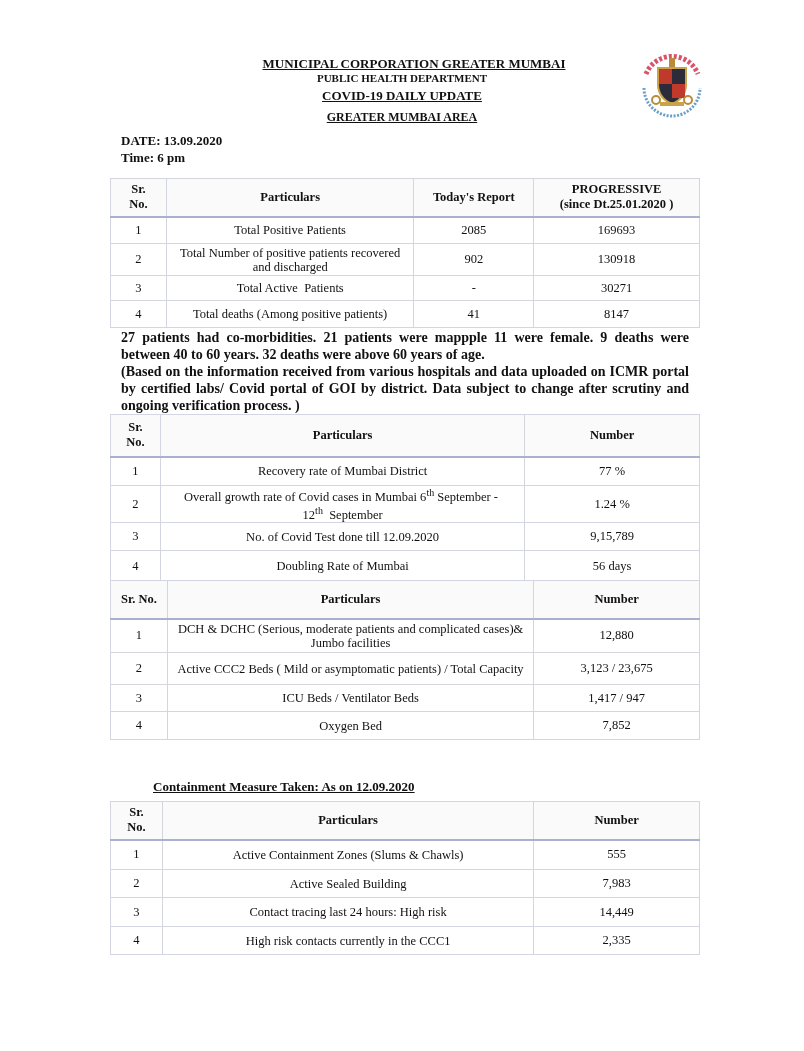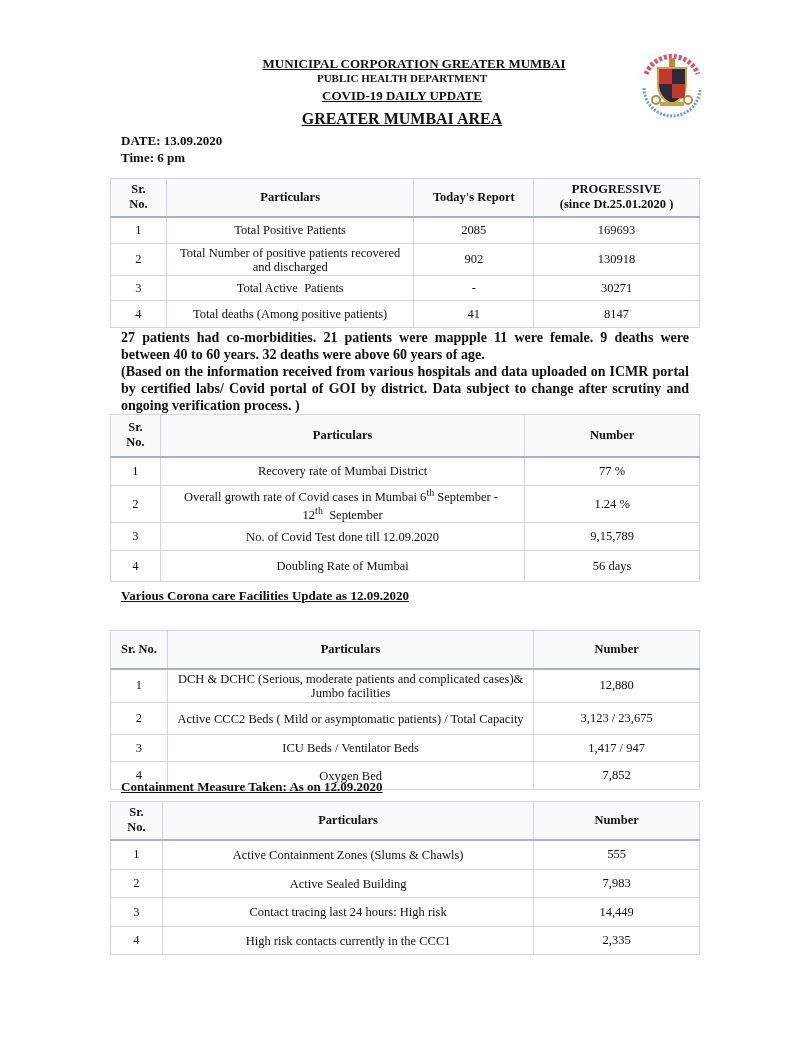--- a/index.html
+++ b/index.html
@@ -2,21 +2,21 @@
 <html><head>
 <meta charset="utf-8">
 <style>
   html, body { margin: 0; padding: 0; background: #ffffff; }
   body { width: 804px; height: 1051px; position: relative; font-family: "Liberation Serif", "DejaVu Serif", serif; color: #111; overflow: hidden; }
   .abs { position: absolute; }
   .hdr { left: 0; width: 804px; text-align: center; font-weight: bold; }
   .h1 { top: 56px; font-size: 13px; text-decoration: underline; padding-left: 12px; }
   .h2 { top: 72px; font-size: 11px; }
   .h3 { top: 88px; font-size: 13px; text-decoration: underline; }
-  .h4 { top: 110px; font-size: 16px; text-decoration: underline; }
+  .h4 { top: 110px; font-size: 12px; text-decoration: underline; }
   .logo { left: 632px; top: 44px; width: 80px; height: 80px; }
   .date { left: 121px; top: 132px; font-size: 13px; font-weight: bold; line-height: 17px; }
   table { border-collapse: collapse; position: absolute; font-size: 12.5px; padding-left: 28px; }
   td, th { border: 1px solid #d3d6e0; padding: 0 6px; vertical-align: middle; }
   th { font-weight: bold; font-size: 12.5px; text-align: center; background: #fafafa; border-bottom: 2px solid #a9b1cf; line-height: 15px; }
   td.c { text-align: center; }
   td.l { text-align: center; line-height: 14px; }
   .note { left: 121px; width: 568px; font-size: 14px; font-weight: bold; line-height: 17px; text-align: justify; }
   .sec { left: 121px; font-size: 13px; font-weight: bold; text-decoration: underline; }
   sup { font-size: 10px; }
@@ -121,21 +121,21 @@
   </tr>
   <tr style="height:31px">
     <td class="c">4</td>
     <td class="l">Doubling Rate of Mumbai</td>
     <td class="c">56 days</td>
   </tr>
 </tbody>
   </table>
 
 <div class="abs sec" style="top:588px;">Various Corona care Facilities Update as 12.09.2020</div>
-<table style="left:110px; top:630px; width:590px;">
+<table style="left:110px; top:580px; width:590px;">
   <colgroup>
       <col style="width:57px">
       <col style="width:367px">
       <col style="width:166px">
     </colgroup>
   <tbody>
       <tr style="height:38px">
     <th>Sr. No.</th>
     <th>Particulars</th>
     <th>Number</th>
@@ -156,21 +156,21 @@
     <td class="c">1,417 / 947</td>
   </tr>
   <tr style="height:28px">
     <td class="c">4</td>
     <td class="l">Oxygen Bed</td>
     <td class="c">7,852</td>
   </tr>
 </tbody>
   </table>
 
-<div class="abs sec" style="top:779px;">Containment Measure Taken: As on 12.09.2020</div>
+<div class="abs sec" style="top:779px;margin-left:32px;">Containment Measure Taken: As on 12.09.2020</div>
 <table style="left:110px; top:801px; width:590px;">
   <colgroup>
       <col style="width:52px">
       <col style="width:372px">
       <col style="width:166px">
     </colgroup>
   <tbody>
       <tr style="height:38px">
     <th><span>Sr.</span><br><span>No.</span></th>
     <th>Particulars</th>

